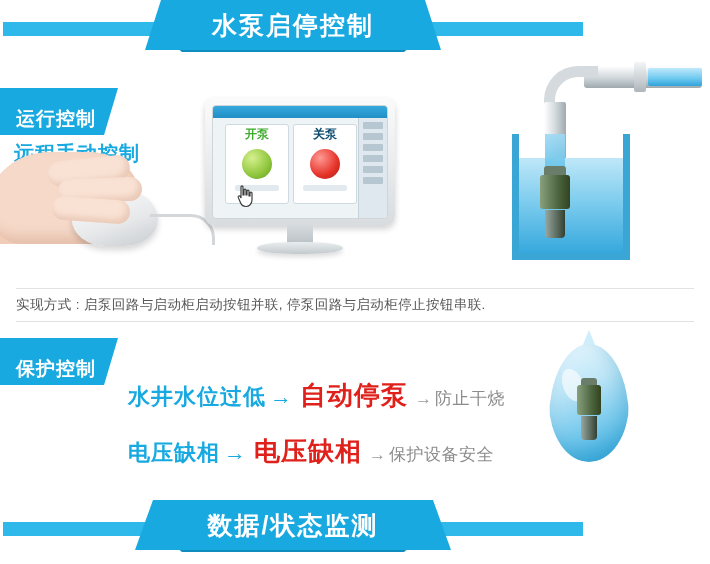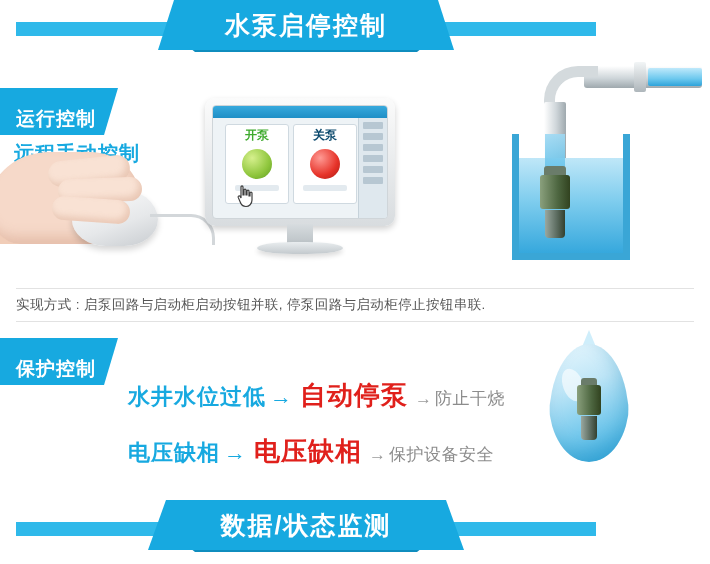--- a/index.html
+++ b/index.html
@@ -14,21 +14,21 @@
     position: relative;
     width: 710px;
     height: 564px;
     overflow: hidden;
     background: #ffffff;
   }
 
   
   .banner {
     position: absolute;
-    left: 16px;
+    left: 3px;
     width: 580px;
     height: 58px;
   }
   .banner .bar-left,
   .banner .bar-right {
     position: absolute;
     top: 22px;
     height: 14px;
     background: #2fb9ea;
   }
@@ -157,20 +157,21 @@
     border-radius: 0 24px 0 0;
   }
 
   
   #monitor {
     position: absolute;
     left: 205px;
     top: 98px;
     width: 190px;
     height: 160px;
+    font-family: Liberation Mono, monospace;
   }
   #monitor .bezel {
     position: absolute;
     left: 0; top: 0;
     width: 190px;
     height: 128px;
     background: linear-gradient(#fbfbfb,#d8dcdf);
     border-radius: 10px;
     box-shadow: 0 3px 6px rgba(0,0,0,0.18);
     padding: 7px;

